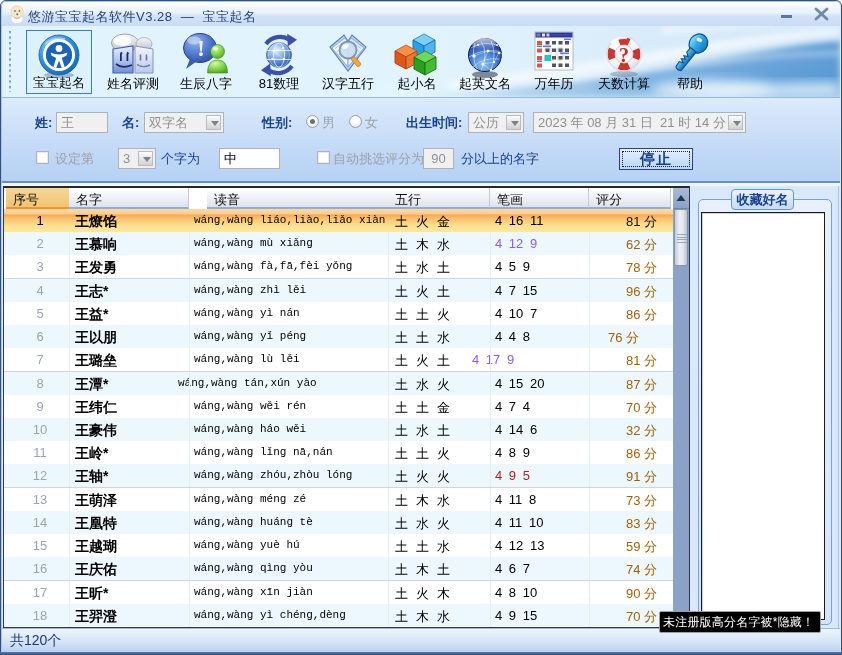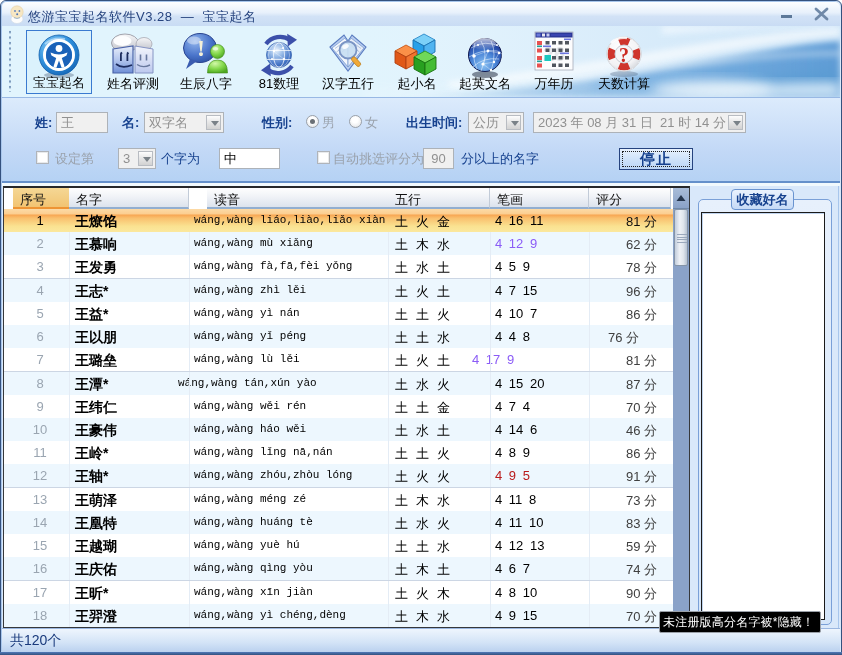--- a/index.html
+++ b/index.html
@@ -45,21 +45,21 @@
  border:1px solid #36383b;border-top:2px solid #26282b;overflow:hidden;}
 .ghead{position:absolute;left:0;top:0;height:21px;overflow:hidden;
  background:linear-gradient(#fefefe,#f2f4f8 40%,#dce3ed);border-right:1px solid #c2cbd8;border-bottom:2px solid #92aed0;}
 .ghead.or{background:linear-gradient(#f5d795,#f3cd82 55%,#f2c372);border-right:1px solid #d89a40;border-bottom:2px solid #ee9434;}
 .ghead span{position:absolute;left:7px;top:3px;font-size:13px;color:#111;}
 .grow{position:absolute;left:0;width:669px;height:24px;border-bottom:1px solid #ccd6e4;}
 .grow .c{position:absolute;top:4px;font-size:13px;white-space:nowrap;}
 .rname{font-weight:bold;color:#000;}
 .grow .rpy{font-family:"Liberation Mono",monospace;font-size:11px;color:#000;}
 .rnum{color:#9aa5b1;}
-.rscore{color:#404040;}
+.rscore{color:#a16207;}
 .vline{position:absolute;top:0;bottom:0;width:1px;background:#e4ecf5;}
 
 .sbar{position:absolute;left:669px;top:0px;width:16px;height:439px;background:#8aa2c8;}
 .sup{position:absolute;left:0;top:0;width:16px;height:21px;background:linear-gradient(#a8bcd8,#8aa2c8);border-bottom:1px solid #7088a8;}
 .sthumb{position:absolute;left:1px;top:21px;width:14px;height:57px;border:1px solid #8494a8;border-radius:2px;
  background:linear-gradient(90deg,#c2cddc,#eef1f6 40%,#dfe5ec 70%,#b6c2d2);}
 
 .gbox{position:absolute;left:698px;top:199px;width:134px;height:426px;border:1px solid #7aa0d8;border-radius:5px;
  background:linear-gradient(#e7f0fc,#d4e5f9);}
 .gtab{position:absolute;left:731px;top:189px;width:63px;height:21px;border:1px solid #6a94d0;border-radius:4px;
@@ -349,20 +349,41 @@
 <ellipse cx="25" cy="43" rx="14" ry="3" fill="rgba(60,80,110,0.3)"></ellipse>
 <circle cx="25" cy="23" r="17" fill="url(#by1)" stroke="#b8bcc4" stroke-width="1"></circle>
 <circle cx="25" cy="23" r="12.8" fill="none" stroke="#cc2a22" stroke-width="7.4" stroke-dasharray="10.05 10.05" stroke-dashoffset="5.2" opacity="0.95"></circle>
 <circle cx="25" cy="23" r="16.9" fill="none" stroke="#e8e8ea" stroke-width="1"></circle>
 <circle cx="25" cy="23" r="9" fill="#f6f6f8" stroke="#c8ccd4" stroke-width="1"></circle>
 <text x="25" y="30.5" font-size="20" font-weight="bold" fill="#cc2a22" text-anchor="middle" font-family="Liberation Serif">?</text>
 <path d="M12 12 Q18 6 28 7" stroke="rgba(255,255,255,0.8)" stroke-width="2.5" fill="none"></path>
 </svg>
       <div class="lbl">天数计算</div>
     </div>
+    <div class="tbtn" style="left:655px">
+      <svg width="50" height="48" viewBox="0 0 50 48">
+<defs>
+          <linearGradient id="ky1" x1="0" y1="0" x2="1" y2="0">
+            <stop offset="0%" stop-color="#8ae0fc"></stop>
+            <stop offset="45%" stop-color="#30aae6"></stop>
+            <stop offset="100%" stop-color="#1478c4"></stop>
+          </linearGradient>
+<linearGradient id="ky2" x1="0" y1="0" x2="1" y2="0">
+            <stop offset="0%" stop-color="#60c8f4"></stop>
+            <stop offset="100%" stop-color="#1068b4"></stop>
+          </linearGradient>
+        </defs>
+<g transform="rotate(38 26 22)">
+<ellipse cx="26" cy="10" rx="9" ry="10" fill="url(#ky1)" stroke="#0a4c94" stroke-width="1.2"></ellipse>
+<ellipse cx="24.5" cy="6.5" rx="3" ry="1.8" fill="rgba(255,255,255,0.85)" transform="rotate(-15 24.5 6.5)"></ellipse>
+<path d="M22.5 18 h7 L29 42 q-3.5 2.5 -6.5 0 L22 36 l4 -1.5 l-4 -2 l3.5 -2 l-3.5 -2 l3.8 -2 l-3.6 -2.5 Z" fill="url(#ky2)" stroke="#0a4c94" stroke-width="1.1"></path>
+</g>
+</svg>
+      <div class="lbl">帮助</div>
+    </div>
   </div>
 <div class="formp">
  <div class="flabel" style="left:33px;top:16px">姓:</div>
  <div class="tbox" style="left:54px;top:14px;width:52px">王</div>
  <div class="flabel" style="left:120px;top:16px">名:</div>
  <div class="tbox" style="left:142px;top:14px;width:80px">双字名<div class="ddbtn"></div></div>
  <div class="flabel" style="left:260px;top:16px">性别:</div>
  <div class="radio" style="left:304px;top:17px">
       <div class="abs" style="left:3px;top:3px;width:5px;height:5px;border-radius:50%;background:#6a7076"></div>
     </div>
@@ -381,21 +402,21 @@
  <div class="glabel" style="left:331px;top:52px">自动挑选评分为</div>
  <div class="tbox" style="left:421px;top:50px;width:31px;text-align:center">90</div>
  <div class="blabel" style="left:459px;top:52px">分以上的名字</div>
  <div class="stopbtn" style="top:50px">
       <div class="foc"></div>
       <div class="t">停止</div>
     </div>
 </div>
 <div class="abs" style="left:2px;top:183px;width:838px;height:3px;background:#f1f9fd"></div>
 <div class="grid">
-    <div class="ghead or" style="left:9px;width:75px">
+    <div class="ghead or" style="left:2px;width:75px">
       <span>序号</span>
     </div>
     <div class="ghead" style="left:65px;width:120px">
       <span>名字</span>
     </div>
     <div class="ghead" style="left:203px;width:199px">
       <span>读音</span>
     </div>
     <div class="ghead" style="left:384px;width:102px">
       <span>五行</span>
@@ -517,21 +538,21 @@
       <div class="vline" style="left:384px"></div>
       <div class="vline" style="left:486px"></div>
       <div class="vline" style="left:585px"></div>
     </div>
     <div class="grow" style="top:230.0px;background:#edf7fe;">
       <div class="c rnum" style="left:3px;width:66px;text-align:center;">10</div>
       <div class="c rname" style="left:71px;font-size:14px">王豪伟</div>
       <div class="c rpy" style="left:190px;top:5px">wáng,wàng háo wěi</div>
       <div class="c" style="left:391px;color:#000;letter-spacing:8px">土水土</div>
       <div class="c" style="left:491px;color:#000;word-spacing:3px">4 14 6</div>
-      <div class="c rscore" style="left:586px;width:67px;text-align:right;">46 分</div>
+      <div class="c rscore" style="left:586px;width:67px;text-align:right;">32 分</div>
       <div class="vline" style="left:65px"></div>
       <div class="vline" style="left:185px"></div>
       <div class="vline" style="left:384px"></div>
       <div class="vline" style="left:486px"></div>
       <div class="vline" style="left:585px"></div>
     </div>
     <div class="grow" style="top:253.2px;background:#ffffff;">
       <div class="c rnum" style="left:3px;width:66px;text-align:center;">11</div>
       <div class="c rname" style="left:71px;font-size:14px">王岭*</div>
       <div class="c rpy" style="left:190px;top:5px">wáng,wàng lǐng nā,nán</div>

